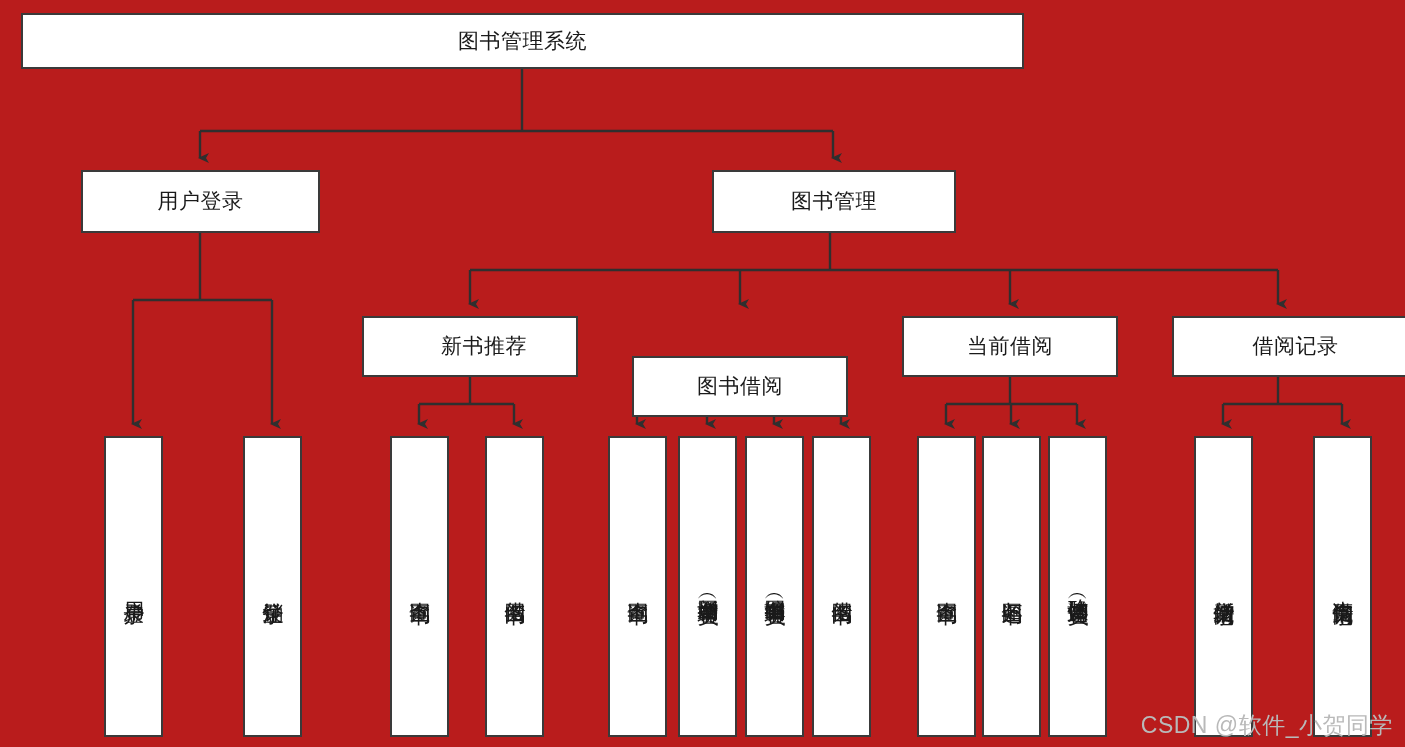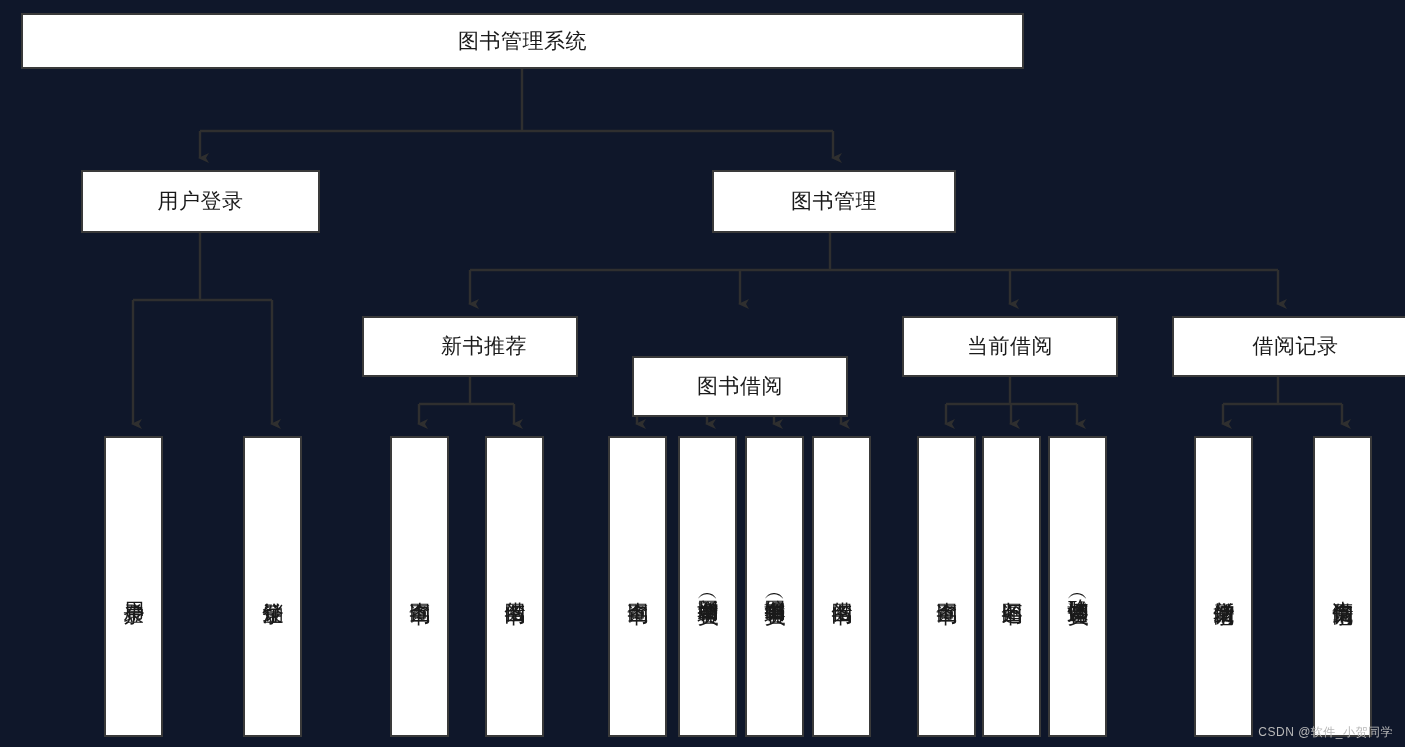--- a/index.html
+++ b/index.html
@@ -7,21 +7,21 @@
     padding: 0;
     background: #ffffff;
   }
   body {
     font-family: "Liberation Sans", "DejaVu Sans", sans-serif;
   }
   #canvas {
     position: relative;
     width: 1405px;
     height: 747px;
-    background: #0f172a;
+    background: #b91c1c;
     overflow: hidden;
   }
   svg.wires {
     position: absolute;
     left: 0;
     top: 0;
     width: 1405px;
     height: 747px;
     pointer-events: none;
   }
@@ -51,21 +51,21 @@
   }
   .node.vert .vtext {
     writing-mode: vertical-rl;
     text-orientation: upright;
     display: block;
   }
   .watermark {
     position: absolute;
     right: 12px;
     bottom: 6px;
-    font-size: 12px;
+    font-size: 23px;
     color: #b9b9b9;
     letter-spacing: 0.5px;
     white-space: nowrap;
   }
 </style>
 </head>
 <body>
 
 <div id="canvas">
 

